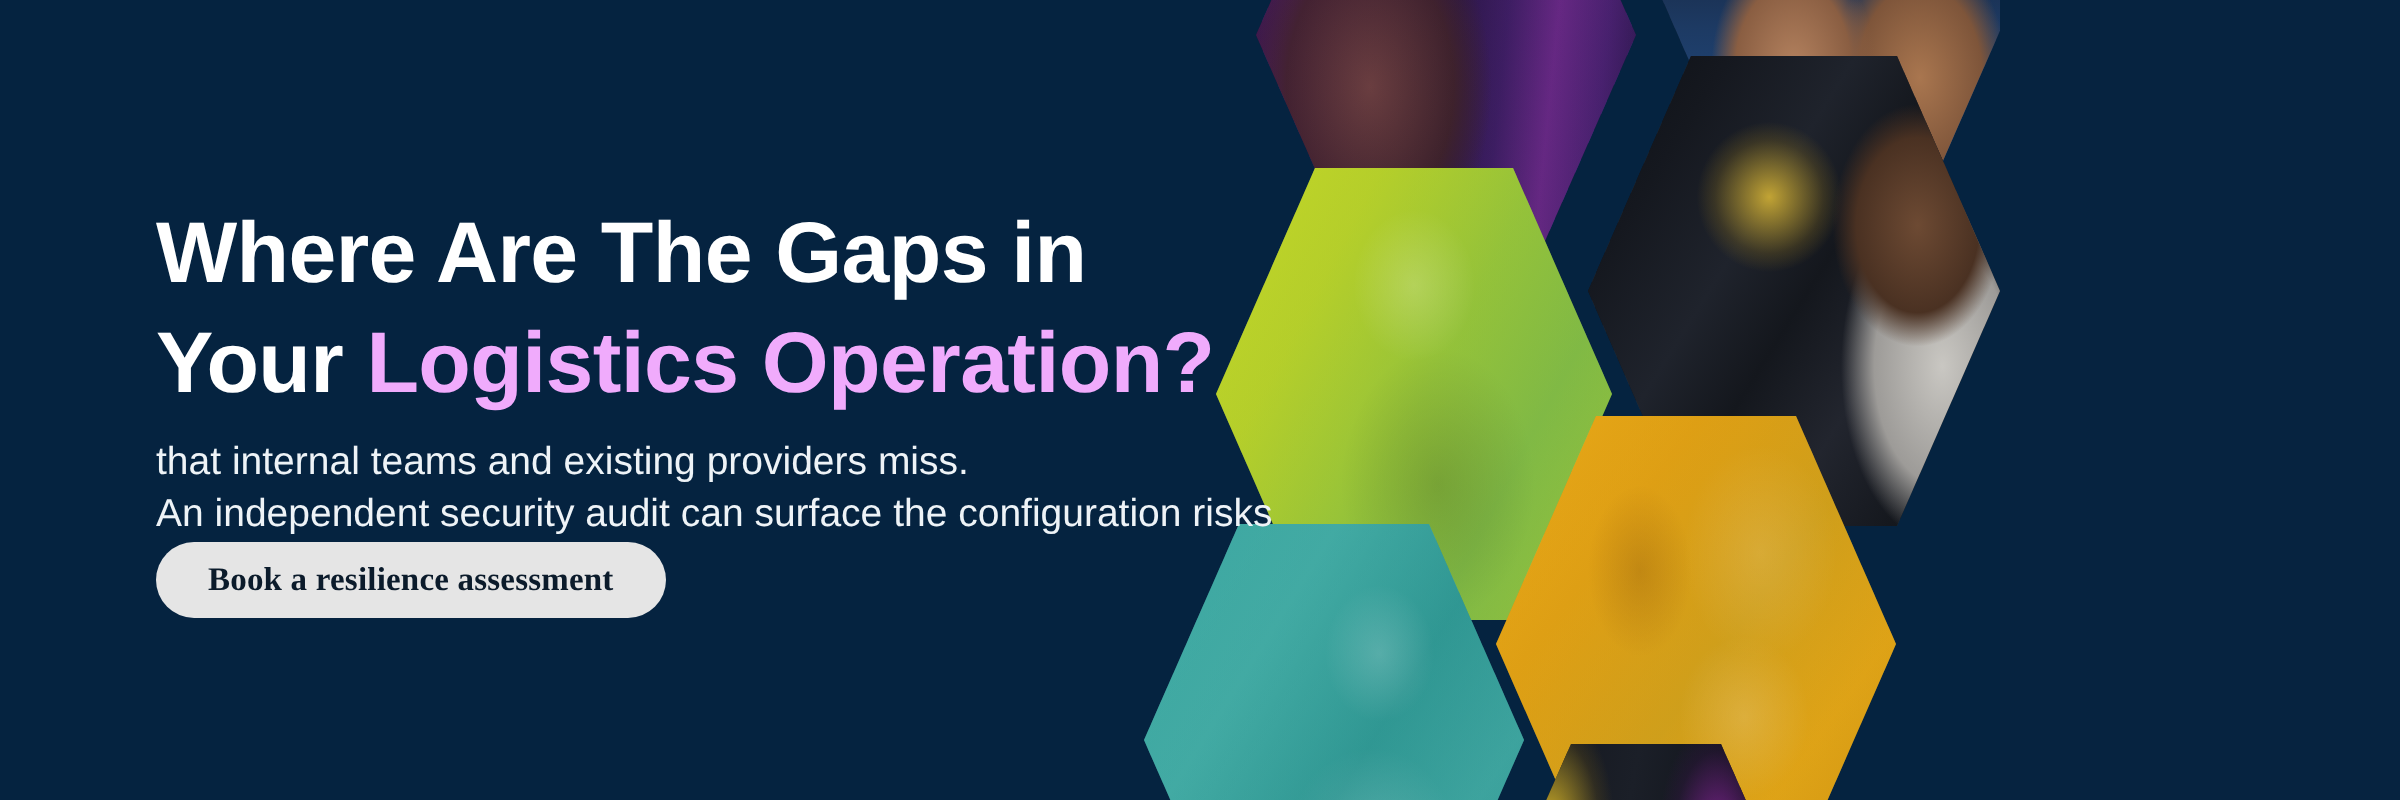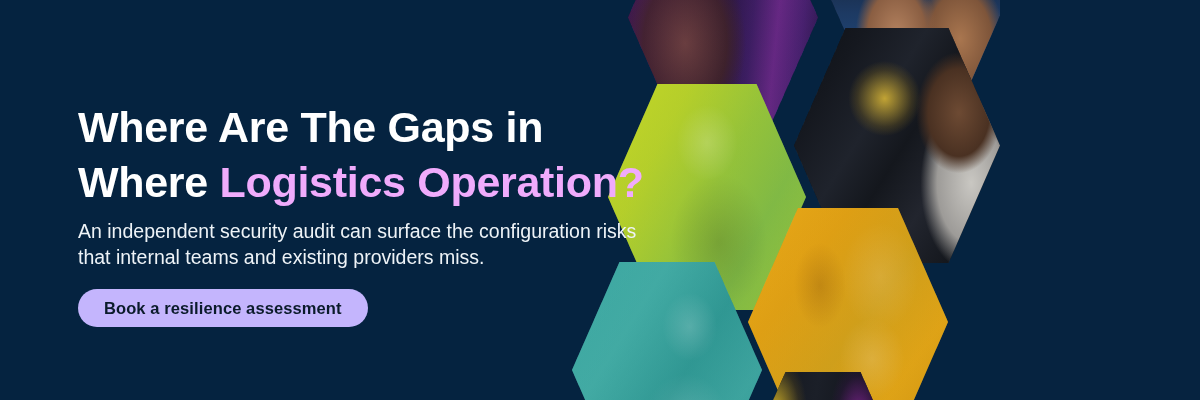--- a/index.html
+++ b/index.html
@@ -59,32 +59,32 @@
     line-height: 26px;
     font-weight: 400;
     color: #eef3f7;
   }
   .subhead .line {
     display: block;
   }
 
   .cta-button {
     position: absolute;
-    top: 289px;
+    top: 271px;
     left: 0;
     display: inline-flex;
     align-items: center;
     justify-content: center;
     height: 38px;
     padding: 0 26px;
     border: none;
     border-radius: 19px;
-    background: #c4b5fd;
+    background: #e5e5e5;
     color: #0b1b2b;
-    font-family: Liberation Sans, sans-serif;
+    font-family: Liberation Serif, serif;
     font-size: 16.5px;
     font-weight: 700;
     letter-spacing: 0.1px;
     cursor: pointer;
     white-space: nowrap;
   }
 
   
   .collage {
     position: absolute;
@@ -250,26 +250,26 @@
 </style>
 </head>
 <body>
 
 <div class="banner">
 
   <div class="content">
 
     <h1 class="headline">
       <span class="line">Where Are The Gaps in</span>
-      <span class="line"><span>Where </span><span class="accent">Logistics Operation?</span></span>
+      <span class="line"><span>Your </span><span class="accent">Logistics Operation?</span></span>
     </h1>
 
     <p class="subhead">
+      <span class="line">that internal teams and existing providers miss.</span>
       <span class="line">An independent security audit can surface the configuration risks</span>
-      <span class="line">that internal teams and existing providers miss.</span>
     </p>
 
     <button class="cta-button">Book a resilience assessment</button>
 
   </div>
 
   <div class="collage">
 
     <div class="hex hex-tech-cabling">
       <div class="photo"></div>

